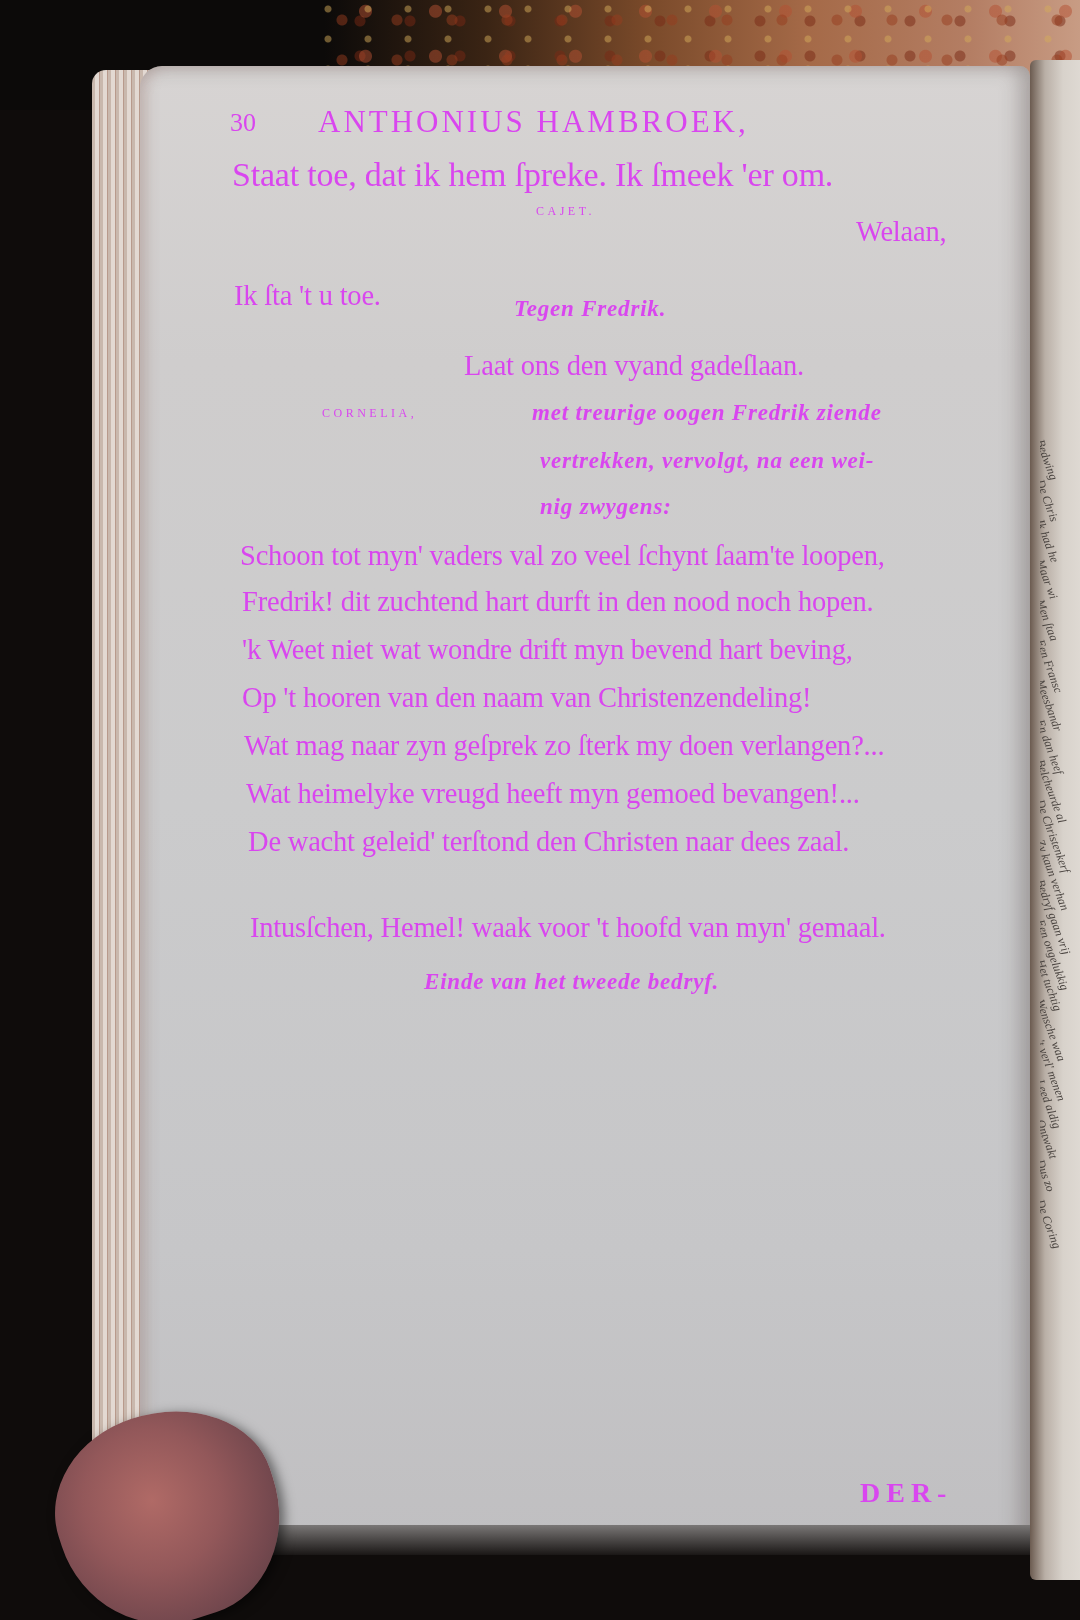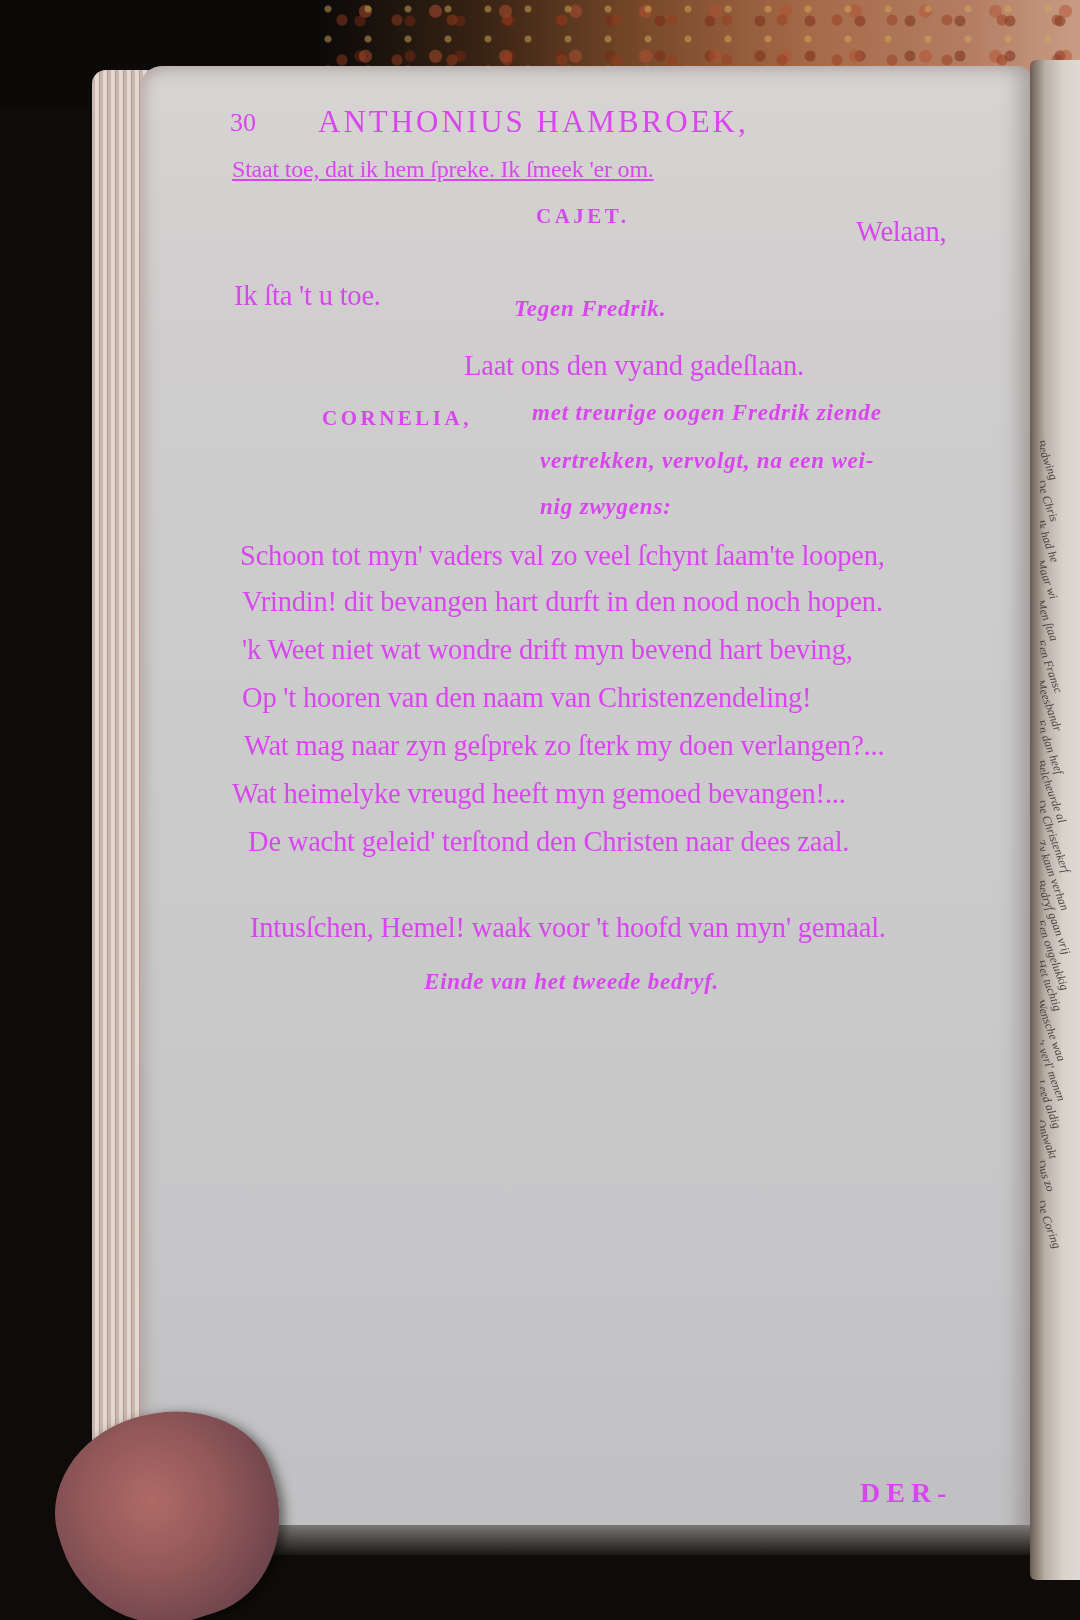--- a/index.html
+++ b/index.html
@@ -44,21 +44,21 @@
       box-shadow: inset -10px 0 20px rgba(80,70,65,0.35), inset 8px 0 12px rgba(160,120,110,0.25);
     }
     .page-bottom-shadow {
       position: absolute; left: 140px; top: 1525px; width: 890px; height: 30px;
       background: linear-gradient(180deg, #7a7776 0%, #1a1716 100%);
     }
     .text { position: absolute; color: #d946ef; white-space: nowrap; }
     .folio { left: 230px; top: 108px; font-size: 26px; }
     .running-head { left: 318px; top: 104px; font-size: 31px; letter-spacing: 3px; }
     .verse { font-size: 28.5px; letter-spacing: -0.2px; }
-    .speaker { font-size: 21px; letter-spacing: 3.5px; font-weight: bold; }
+    .speaker { font-size: 12px; letter-spacing: 3.5px; font-weight: normal; }
     .stage { font-style: italic; font-weight: bold; font-size: 23px; letter-spacing: 0.8px; }
     .catchword { left: 860px; top: 1470px; font-size: 28px; letter-spacing: 6px; font-weight: bold; margin-top: 7px; }
     .stone {
       position: absolute; left: 58px; top: 1412px; width: 222px; height: 210px;
       background: radial-gradient(ellipse at 45% 40%, #b06a66 0%, #93585a 40%, #74484e 70%, #4f3a3e 100%);
       border-radius: 50% 55% 45% 50% / 45% 45% 55% 55%;
       transform: rotate(-18deg);
       box-shadow: 4px 4px 12px rgba(0,0,0,0.5);
     }
   </style>
@@ -92,36 +92,36 @@
   <div>De Coring</div>
 </div>
 
 <div class="page-stack"></div>
 <div class="page"></div>
 <div class="page-bottom-shadow"></div>
 
 <div class="text folio">30</div>
 <div class="text running-head">ANTHONIUS HAMBROEK,</div>
 
-<div class="text verse" style="left:232px; top:156px; font-size:24px;text-decoration:underline;">Staat toe, dat ik hem ſpreke.  Ik ſmeek 'er om.</div>
+<div class="text verse" style="left:232px; top:156px; font-size:34px;">Staat toe, dat ik hem ſpreke.  Ik ſmeek 'er om.</div>
 <div class="text speaker" style="left:536px; top:204px;">CAJET.</div>
 <div class="text verse" style="left:856px; top:216px;">Welaan,</div>
 <div class="text verse" style="left:234px; top:280px;">Ik ſta 't u toe.</div>
 <div class="text stage" style="left:514px; top:296px;text-align:center;">Tegen Fredrik.</div>
 <div class="text verse" style="left:464px; top:350px;">Laat ons den vyand gadeſlaan.</div>
 <div class="text speaker" style="left:322px; top:406px;">CORNELIA,</div>
 <div class="text stage" style="left:532px; top:400px;">met treurige oogen Fredrik ziende</div>
 <div class="text stage" style="left:540px; top:448px;">vertrekken, vervolgt, na een wei-</div>
 <div class="text stage" style="left:540px; top:494px;">nig zwygens:</div>
 
 <div class="text verse" style="left:240px; top:540px;">Schoon tot myn' vaders val zo veel ſchynt ſaam'te loopen,</div>
-<div class="text verse" style="left:242px; top:586px;">Vrindin! dit bevangen hart durft in den nood noch hopen.</div>
+<div class="text verse" style="left:242px; top:586px;">Fredrik! dit zuchtend hart durft in den nood noch hopen.</div>
 <div class="text verse" style="left:242px; top:634px;">'k Weet niet wat wondre drift myn bevend hart beving,</div>
 <div class="text verse" style="left:242px; top:682px;">Op 't hooren van den naam van Christenzendeling!</div>
 <div class="text verse" style="left:244px; top:730px;">Wat mag naar zyn geſprek zo ſterk my doen verlangen?...</div>
-<div class="text verse" style="left:232px; top:778px;text-align:center;">Wat heimelyke vreugd heeft myn gemoed bevangen!...</div>
+<div class="text verse" style="left:246px; top:778px;text-align:center;">Wat heimelyke vreugd heeft myn gemoed bevangen!...</div>
 <div class="text verse" style="left:248px; top:826px;">De wacht geleid' terſtond den Christen naar dees zaal.</div>
 <div class="text verse" style="left:250px; top:872px;margin-top:40px;">Intusſchen, Hemel! waak voor 't hoofd van myn' gemaal.</div>
 <div class="text stage" style="left:424px; top:952px;margin-top:17px;">Einde van het tweede bedryf.</div>
 
 <div class="text catchword">DER-</div>
 
 <div class="stone"></div>
 
 </body></html>

